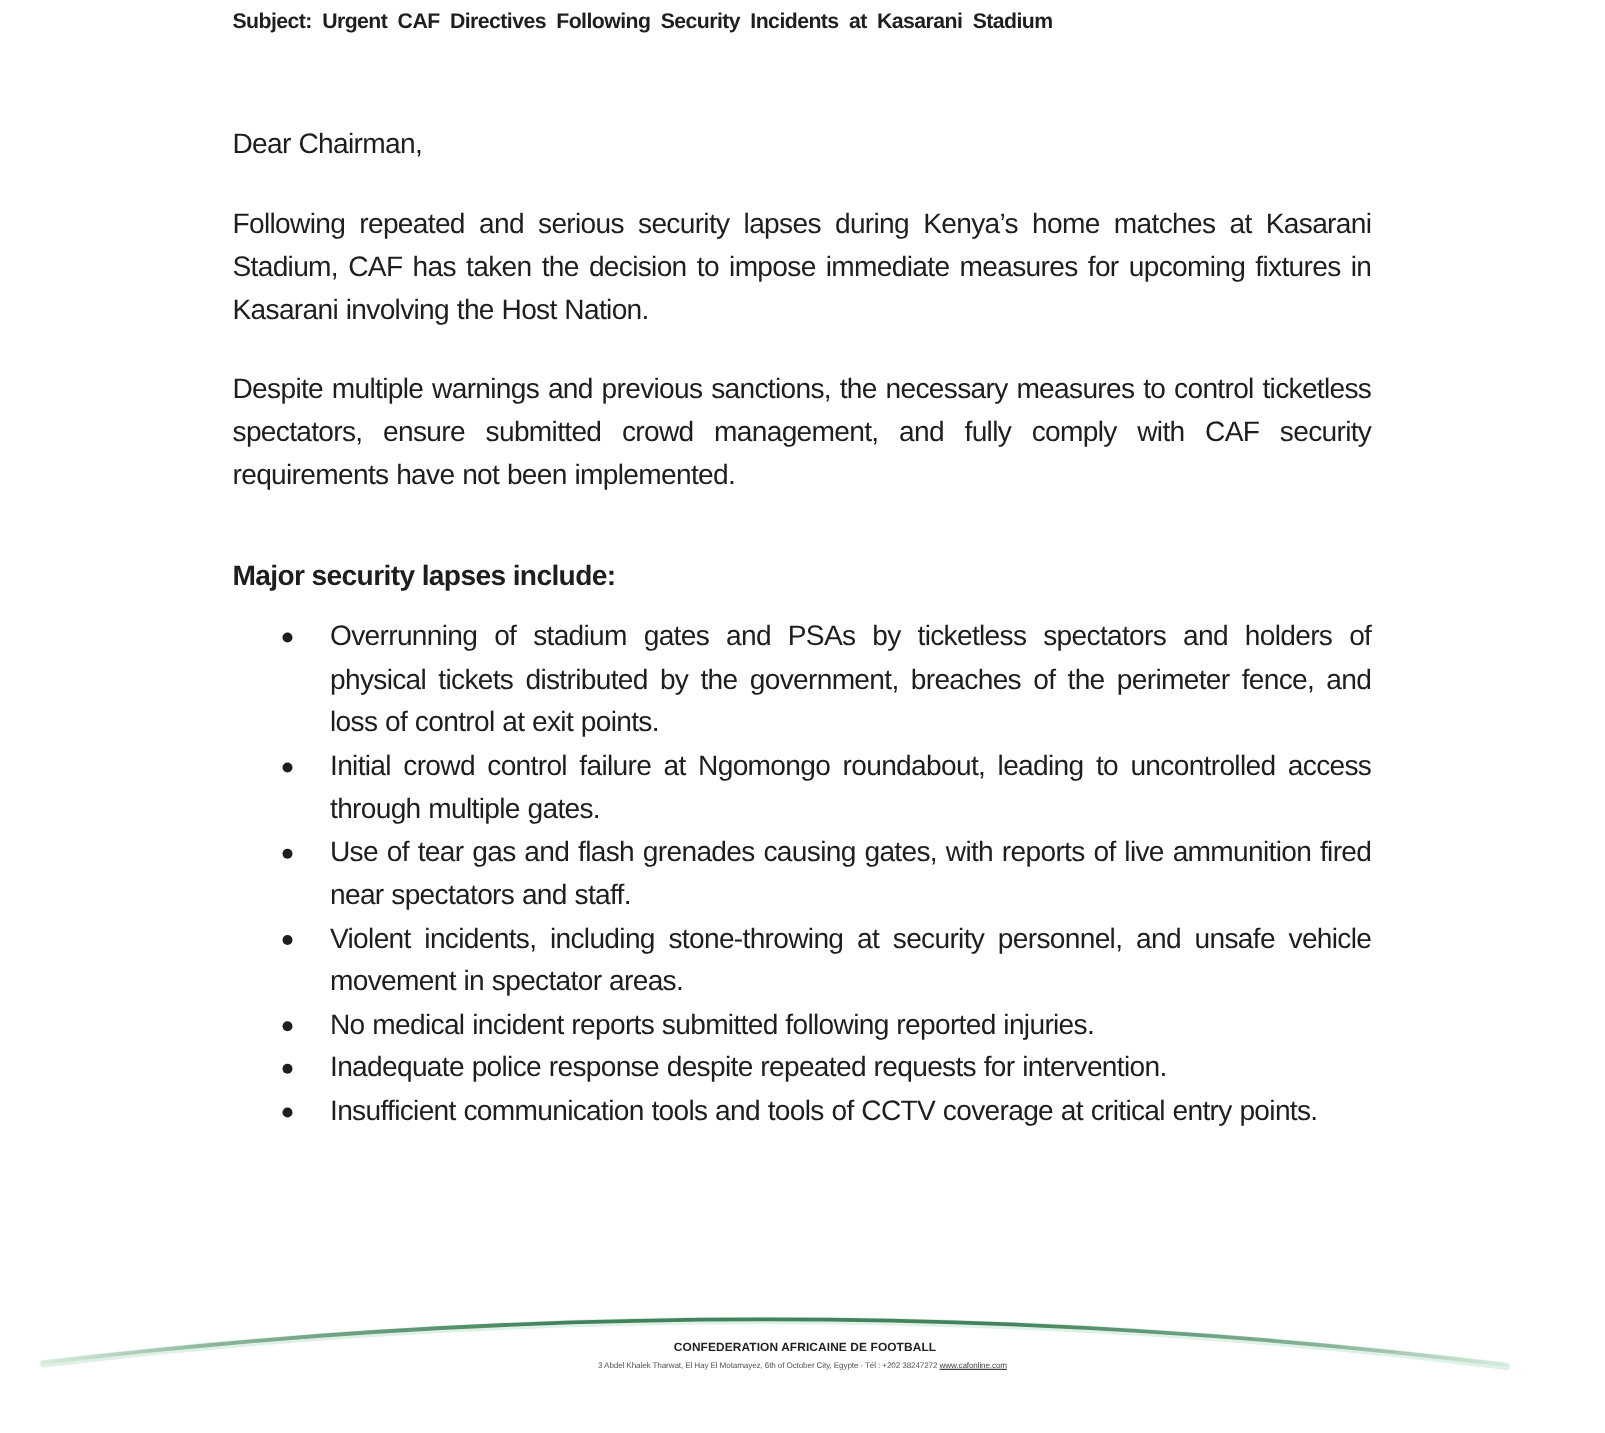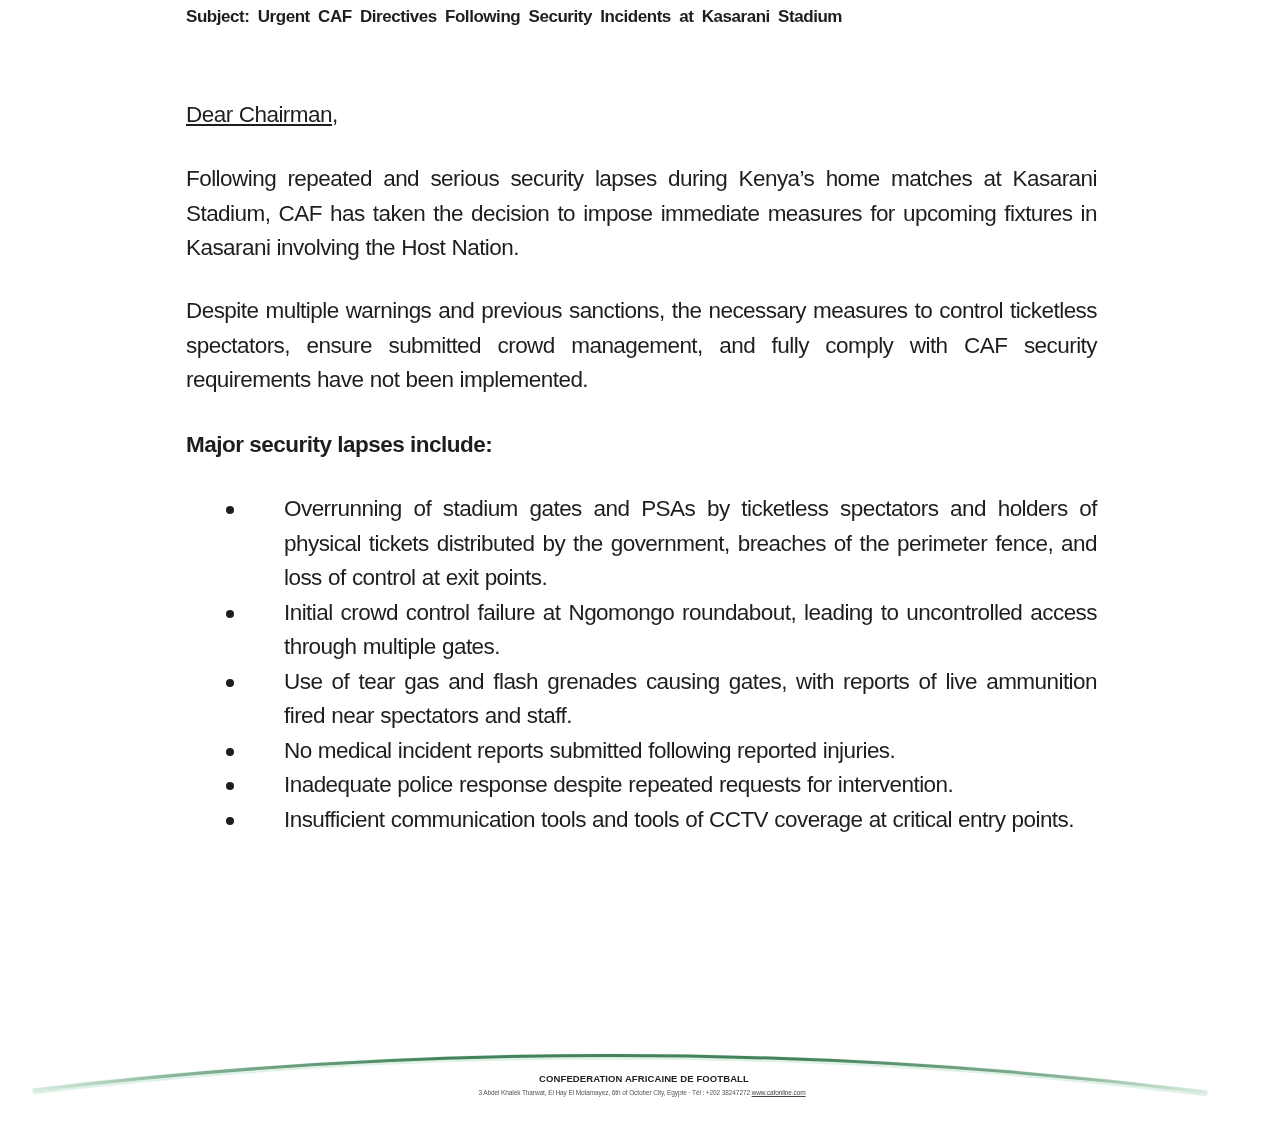--- a/index.html
+++ b/index.html
@@ -36,26 +36,26 @@
       width: 911px;
       font-weight: bold;
       font-size: 17px;
       line-height: 34.5px;
       letter-spacing: -0.45px;
       word-spacing: 4px;
       text-align: justify;
       text-align-last: left;
       margin: 0;
     }
-    .greeting { position: absolute; top: 98px; left: 0; text-decoration: underline; }
+    .greeting { position: absolute; top: 98px; left: 0; }
     .para1 { position: absolute; top: 162px; left: 0; width: 911px; }
     .para2 { position: absolute; top: 294px; left: 0; width: 911px; }
     .section-heading {
       position: absolute;
-      top: 428px;
+      top: 444px;
       left: 0;
       font-weight: bold;
       font-size: 22.5px;
       line-height: 34.5px;
       letter-spacing: -0.5px;
       margin: 0;
     }
     .bullets {
       position: absolute;
       top: 492px;
@@ -78,21 +78,20 @@
       border-radius: 50%;
       background: #1e1e1e;
     }
     .bullet-text {
       display: block;
       font-size: 22.5px;
       line-height: 34.5px;
       letter-spacing: -0.55px;
       word-spacing: 0.5px;
       text-align: justify;
-      margin-left: 20px;
     }
     .footer-curve {
       position: absolute;
       left: 0;
       top: 1030px;
       width: 1284px;
       height: 80px;
     }
     .footer-org {
       position: absolute;
@@ -146,20 +145,24 @@
     <li class="bullet-item">
       <span class="bullet-dot"></span>
       <span class="bullet-text">Initial crowd control failure at Ngomongo roundabout, leading to uncontrolled access through multiple gates.</span>
     </li>
     <li class="bullet-item">
       <span class="bullet-dot"></span>
       <span class="bullet-text">Use of tear gas and flash grenades causing gates, with reports of live ammunition fired near spectators and staff.</span>
     </li>
     <li class="bullet-item">
       <span class="bullet-dot"></span>
+      <span class="bullet-text">Violent incidents, including stone-throwing at security personnel, and unsafe vehicle movement in spectator areas.</span>
+    </li>
+    <li class="bullet-item">
+      <span class="bullet-dot"></span>
       <span class="bullet-text">No medical incident reports submitted following reported injuries.</span>
     </li>
     <li class="bullet-item">
       <span class="bullet-dot"></span>
       <span class="bullet-text">Inadequate police response despite repeated requests for intervention.</span>
     </li>
     <li class="bullet-item">
       <span class="bullet-dot"></span>
       <span class="bullet-text">Insufficient communication tools and tools of CCTV coverage at critical entry points.</span>
     </li>

